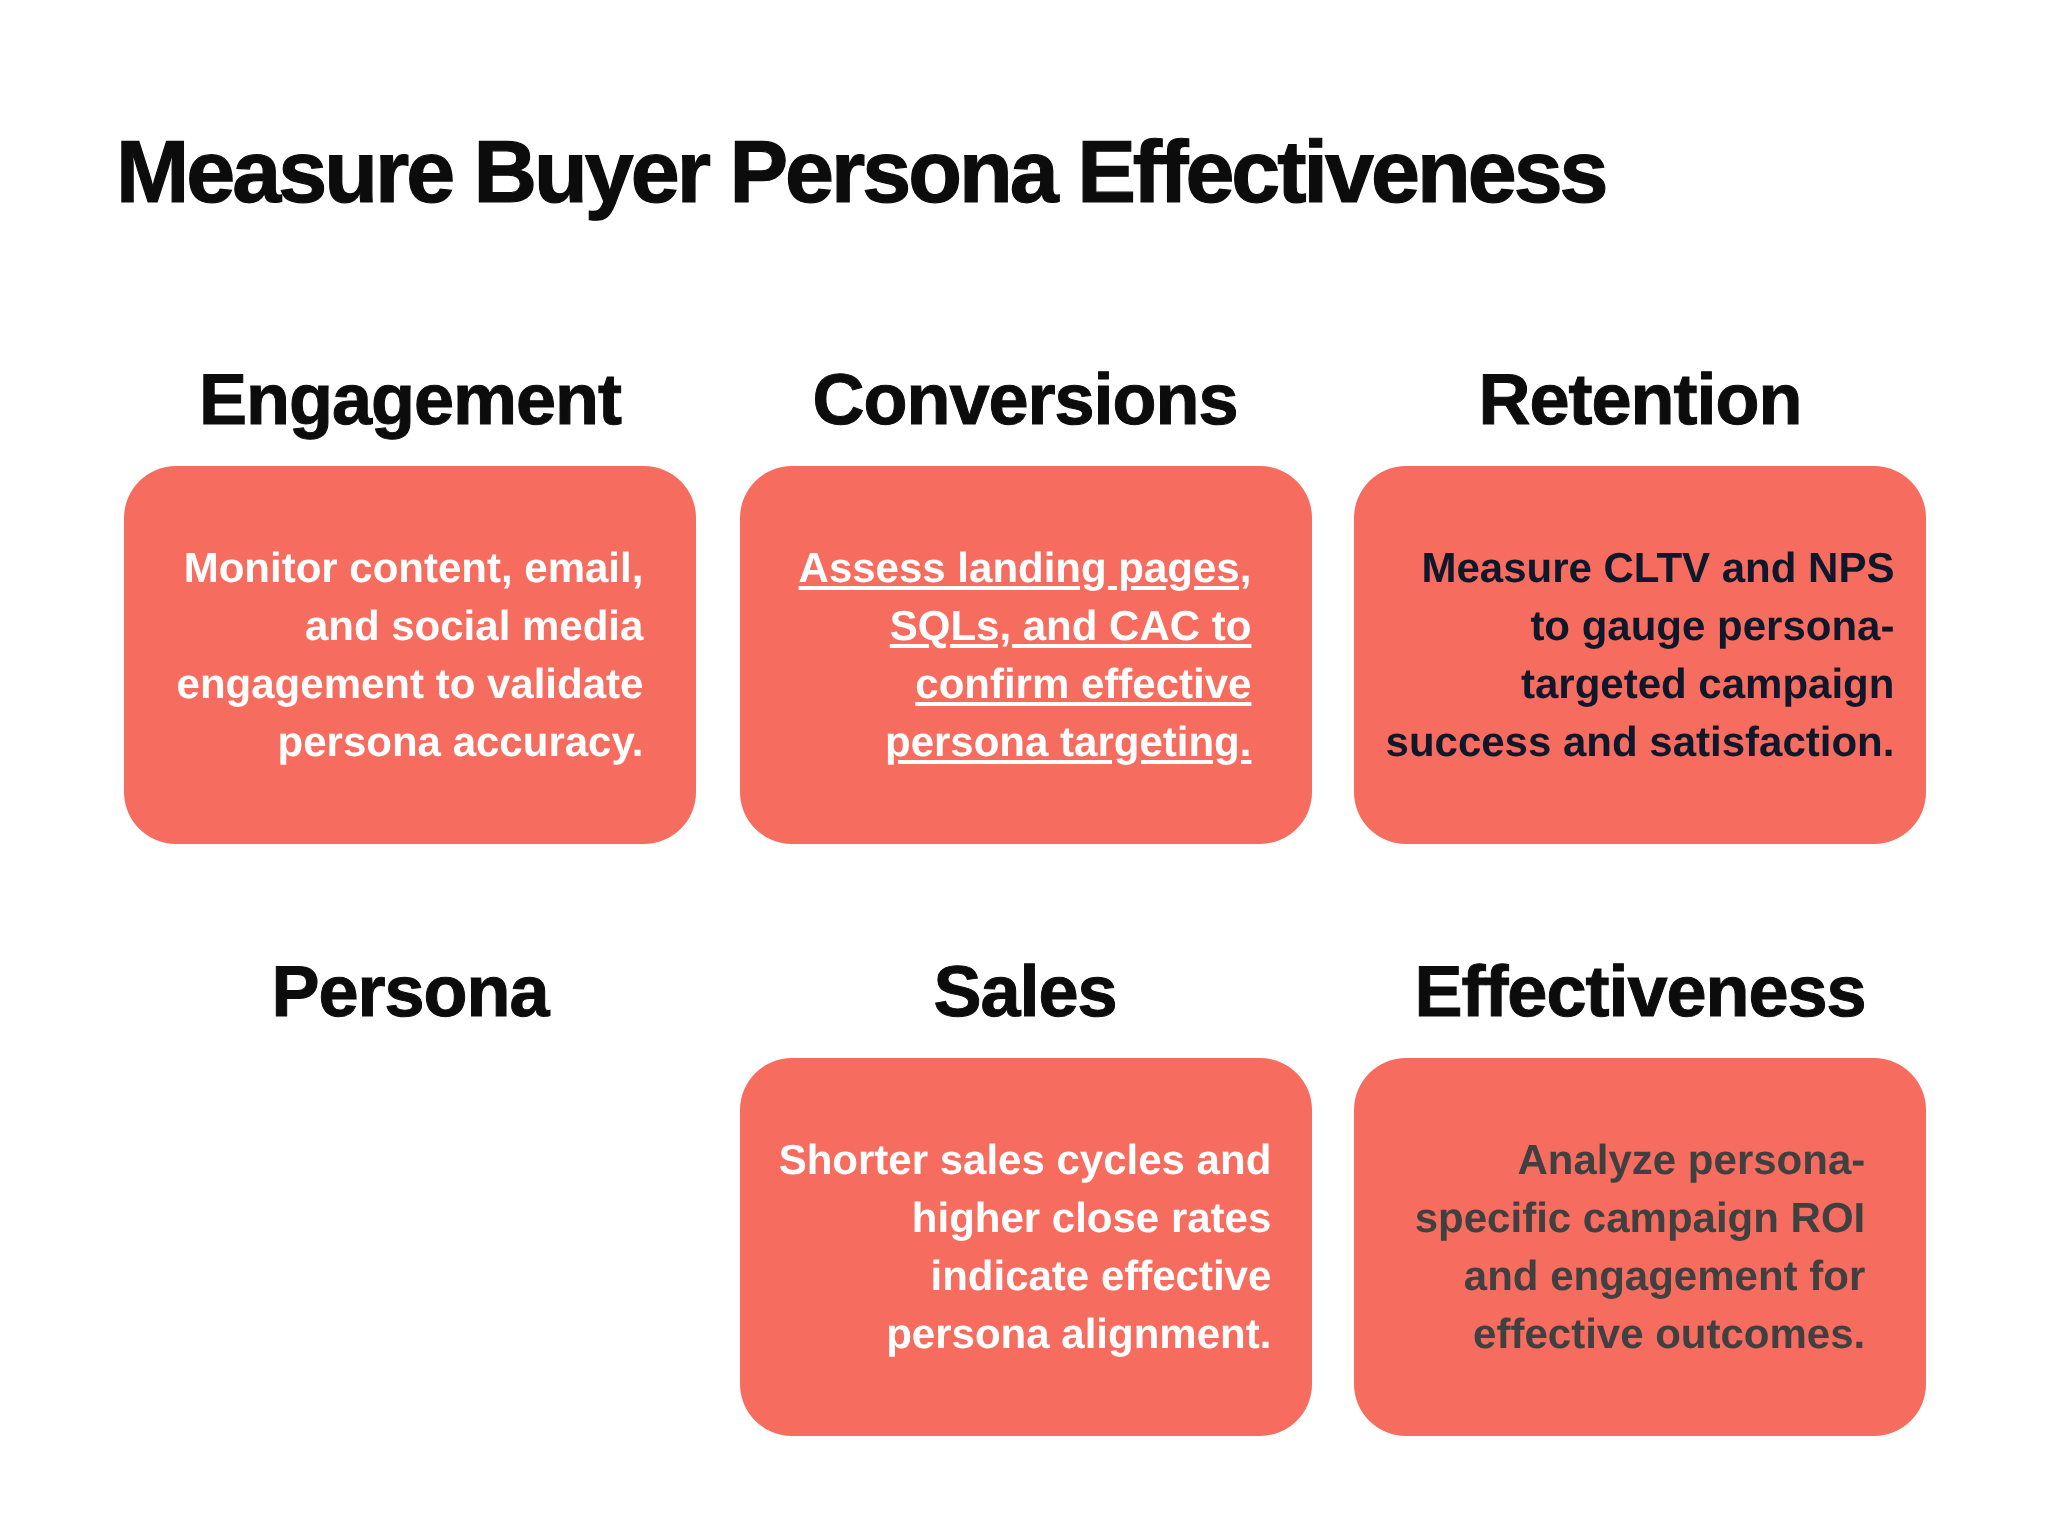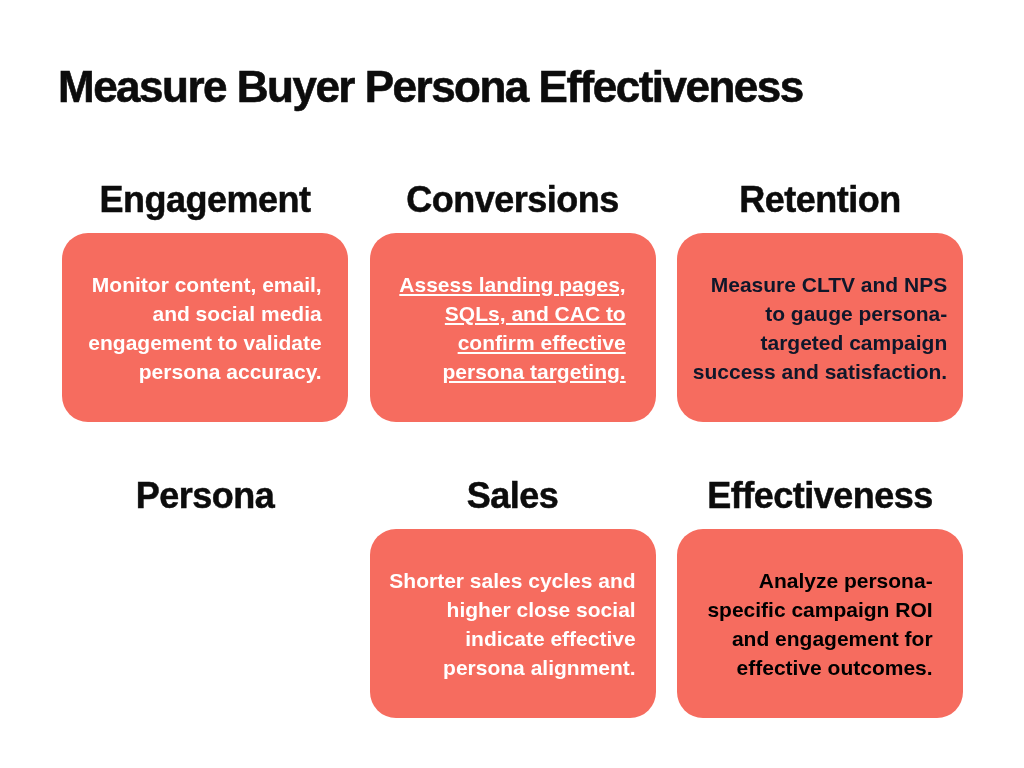--- a/index.html
+++ b/index.html
@@ -109,30 +109,30 @@
     </div>
 
     <div class="cell">
       <div class="card-heading">Persona</div>
     </div>
 
     <div class="cell">
       <div class="card-heading">Sales</div>
       <div class="card" style="background: rgb(246, 108, 95);">
         <div class="card-body" style="color: rgb(255, 255, 255);">Shorter sales cycles and
-higher close social
+higher close rates
 indicate effective
 persona alignment.</div>
       </div>
     </div>
 
     <div class="cell">
       <div class="card-heading">Effectiveness</div>
       <div class="card" style="background: rgb(246, 108, 95);">
-        <div class="card-body" style="color: #000000;">Analyze persona-
+        <div class="card-body" style="color: #404040;">Analyze persona-
 specific campaign ROI
 and engagement for
 effective outcomes.</div>
       </div>
     </div>
 
   </div>
 </div>
 
 </body></html>

